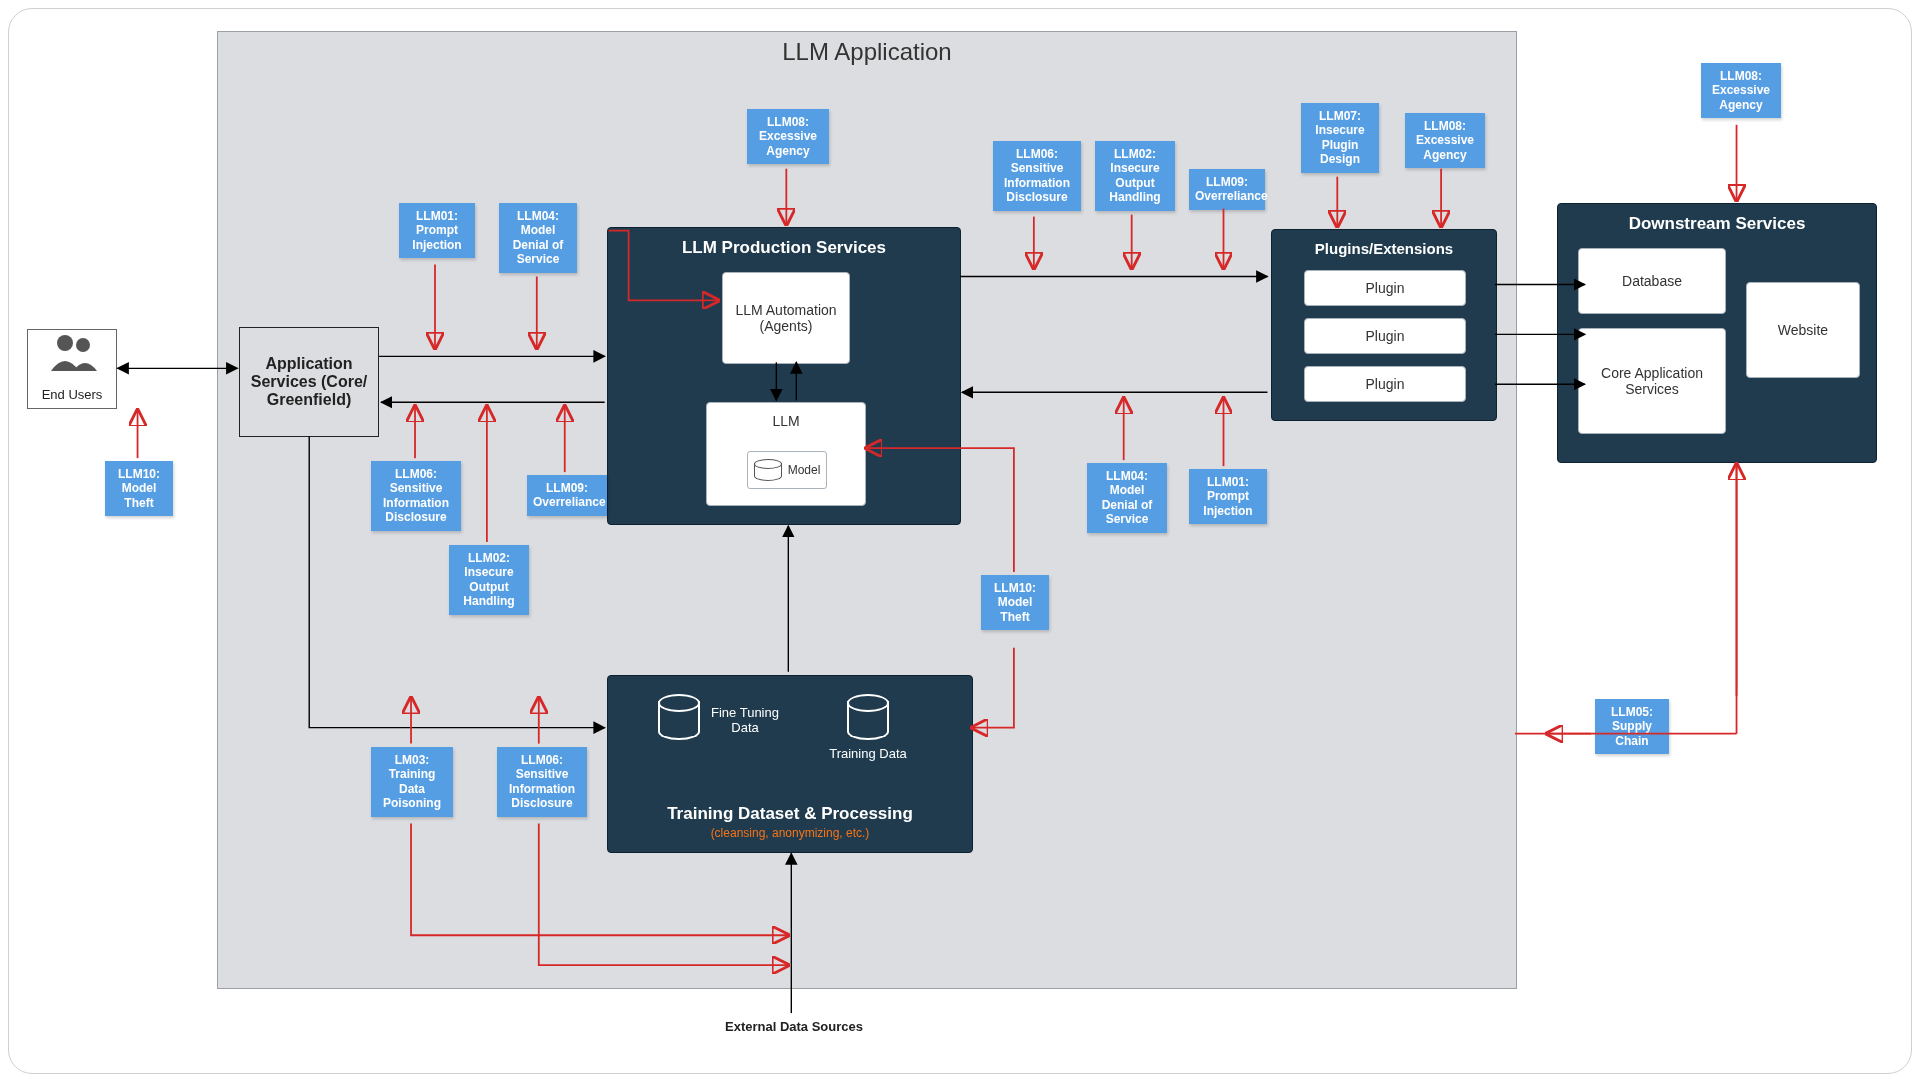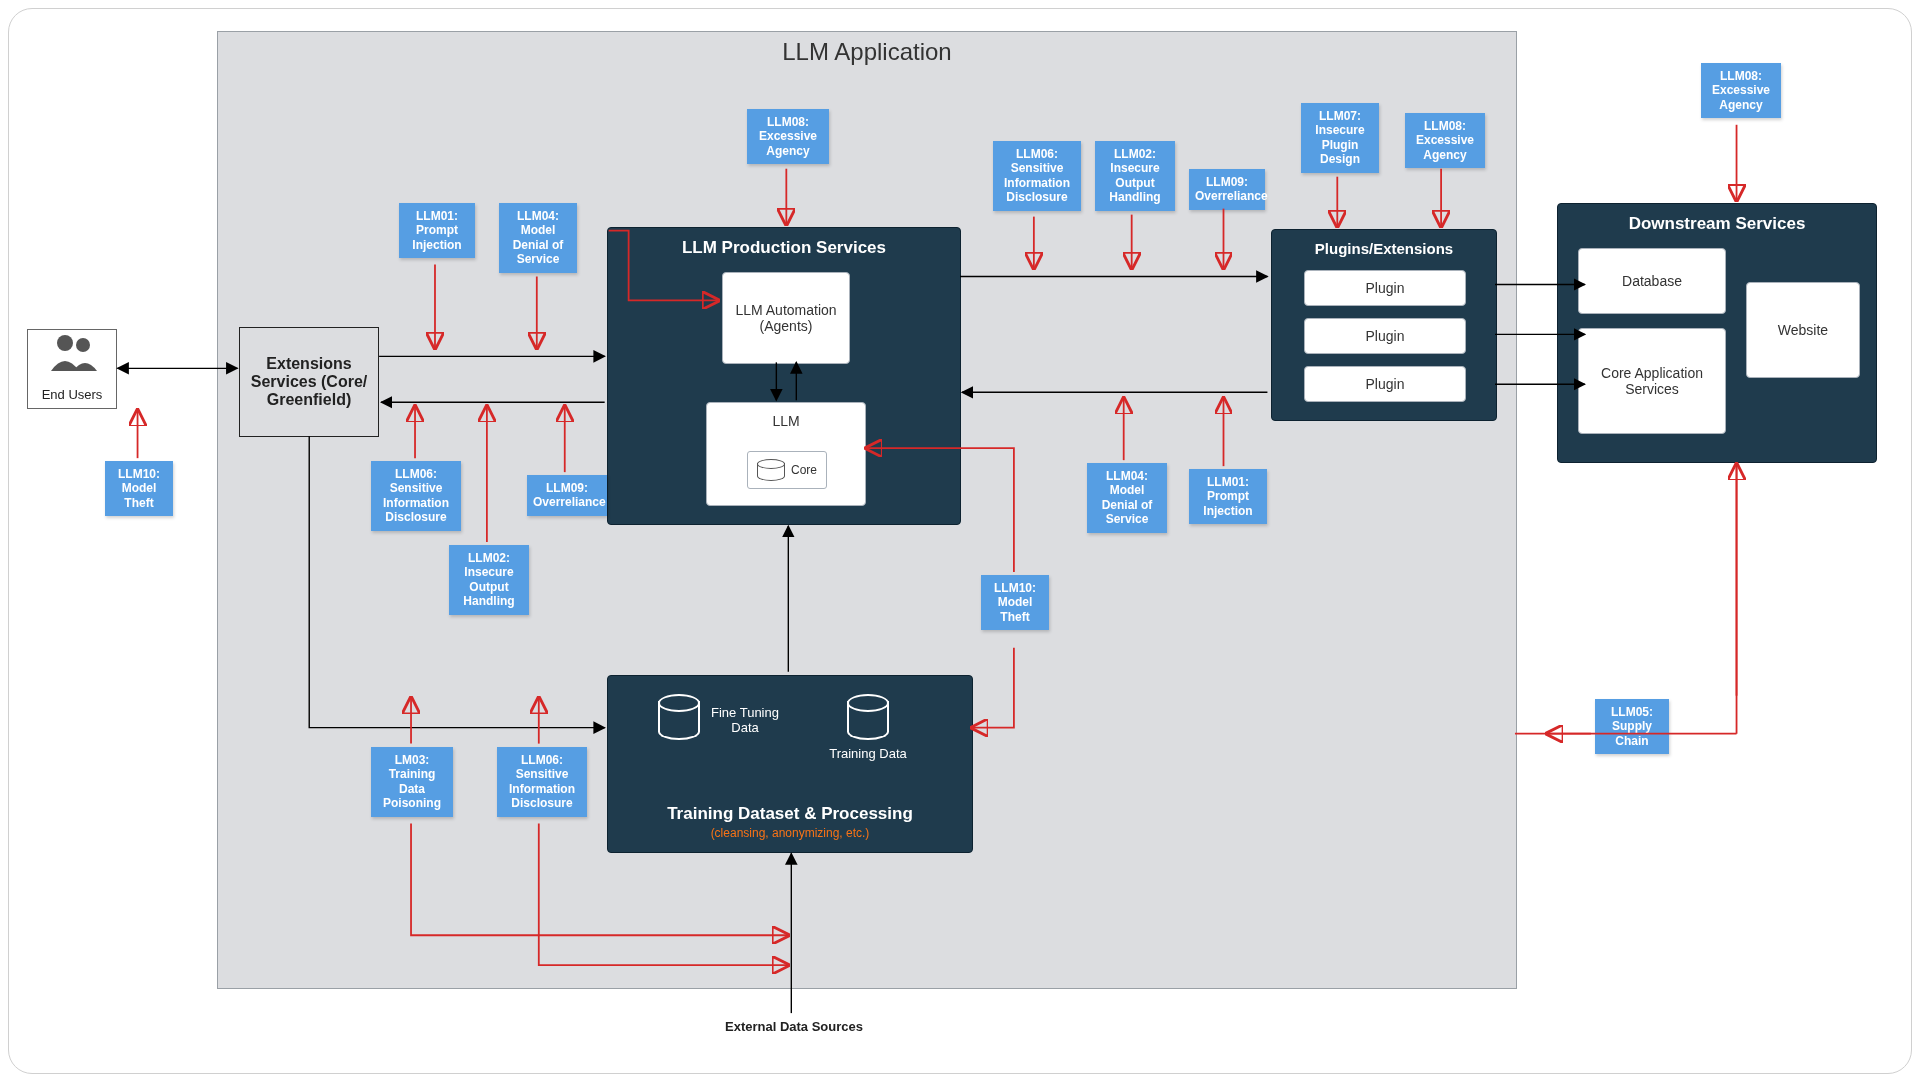--- a/index.html
+++ b/index.html
@@ -188,33 +188,33 @@
         <path d="M6 38 q14 -20 28 0 z"></path>
         <path d="M28 38 q12 -16 24 0 z"></path>
       </g>
     </svg>
   </div>
   <div class="gbox" style="left:18px; top:320px; width:90px; height:80px; background:transparent; border:1px solid #666; font-weight:400; font-size:13px; align-items:flex-end; padding-bottom:6px;">
     <span>End Users</span>
   </div>
 
   <div class="gbox" style="left:230px; top:318px; width:140px; height:110px;">
-    <span>Extensions Services (Core/ Greenfield)</span>
+    <span>Application Services (Core/ Greenfield)</span>
   </div>
 
   <div class="dbox" style="left:598px; top:218px; width:354px; height:298px;">
     <div class="dbox-title">LLM Production Services</div>
     <div class="wbox" style="left:114px; top:44px; width:128px; height:92px;">
       <span>LLM Automation (Agents)</span>
     </div>
     <div class="wbox" style="left:98px; top:174px; width:160px; height:104px; justify-content:flex-start; padding-top:10px;">
       <span>LLM</span>
       <div class="modelbox" style="left:40px; top:48px; width:80px; height:38px; gap:6px;">
         <span class="cyl-mini"></span>
-        <span>Core</span>
+        <span>Model</span>
       </div>
     </div>
   </div>
 
   <div class="dbox" style="left:1262px; top:220px; width:226px; height:192px;">
     <div class="dbox-title small">Plugins/Extensions</div>
     <div class="wbox" style="left:32px; top:40px; width:162px; height:36px;">
           <span>Plugin</span>
         </div>
     <div class="wbox" style="left:32px; top:88px; width:162px; height:36px;">

